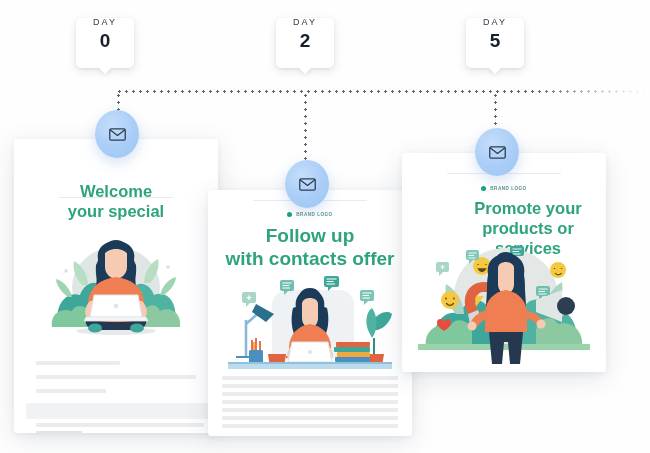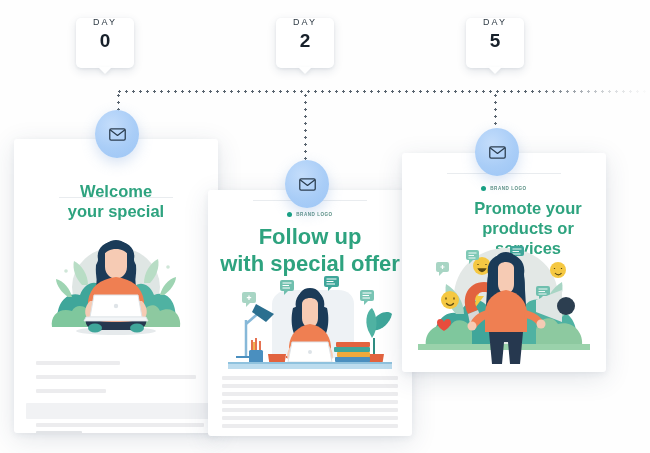--- a/index.html
+++ b/index.html
@@ -209,23 +209,23 @@
   </div>
 
   <div class="mail-card" style="left:208px; top:190px; width:204px; height:246px;">
     <div class="card-divider" style="top:10px;"></div>
 
     <div class="brand-row" style="top:22px;">
       <span class="brand-dot"></span>
       <span class="brand-text">BRAND LOGO</span>
     </div>
 
-    <div class="card-title" style="top:34px; font-size:22px;">
+    <div class="card-title" style="top:34px; font-size:19px;">
       <div>Follow up</div>
-      <div>with special offer</div>
+      <div>with contacts offer</div>
     </div>
 
     <div class="illo" style="left:12px; top:72px; width:180px; height:110px;">
       <svg viewBox="0 0 180 110" xmlns="http://www.w3.org/2000/svg">
 
         <path d="M52 42 C52 34 60 28 70 28 L118 28 C128 28 134 34 134 42 L134 96 L52 96 Z" fill="#eef2f5"></path>
 
         <g>
           <rect x="60" y="18" width="14" height="11" rx="2" fill="#6fbfae"></rect>
           <path d="M64 29 L64 33 L68 29 Z" fill="#6fbfae"></path>

